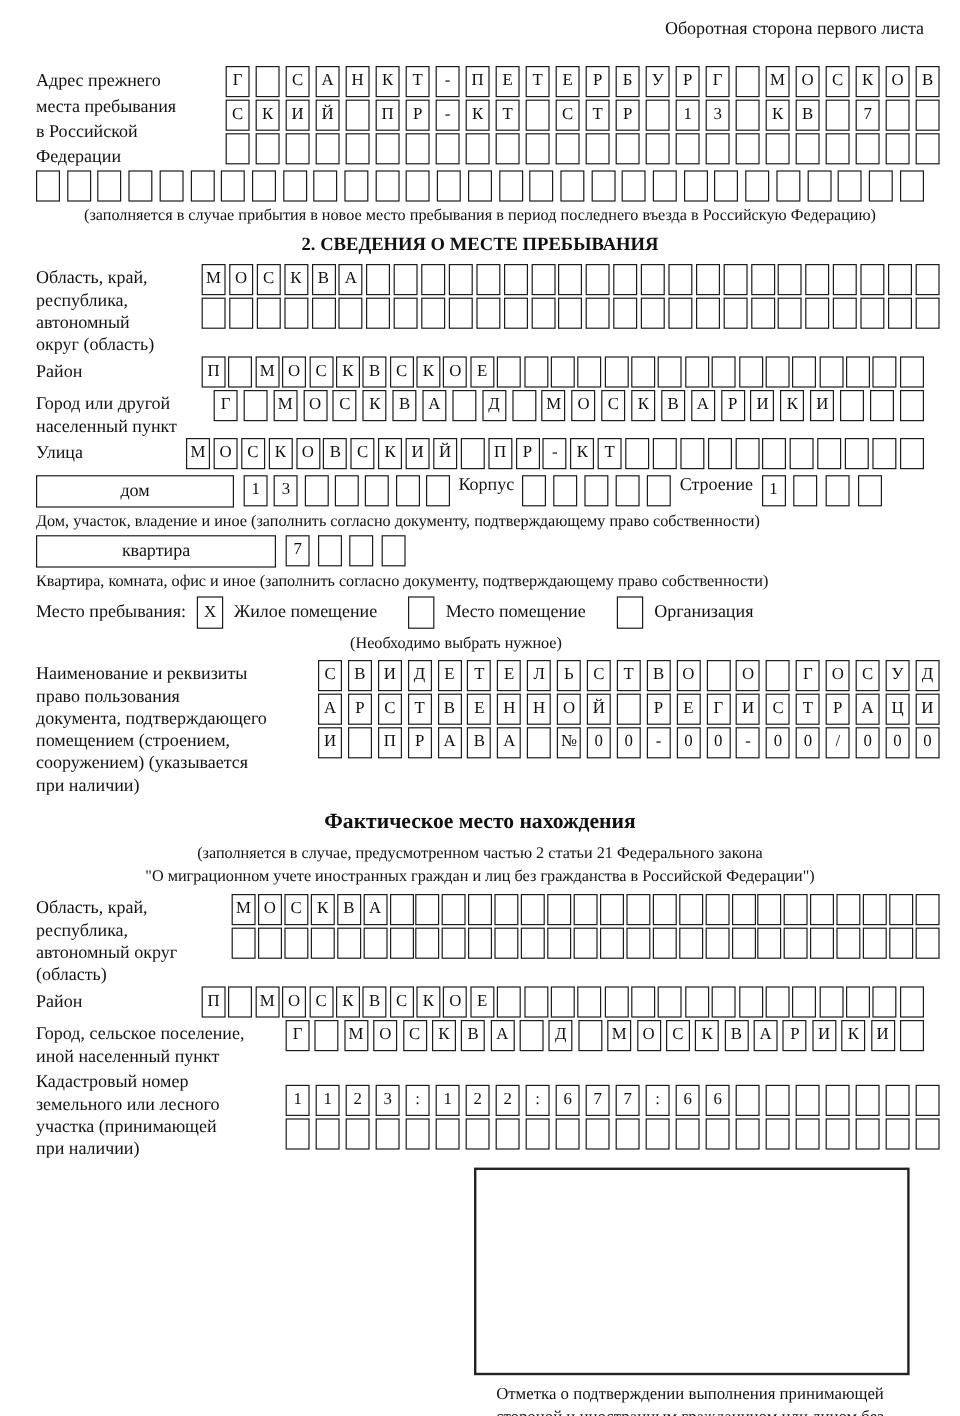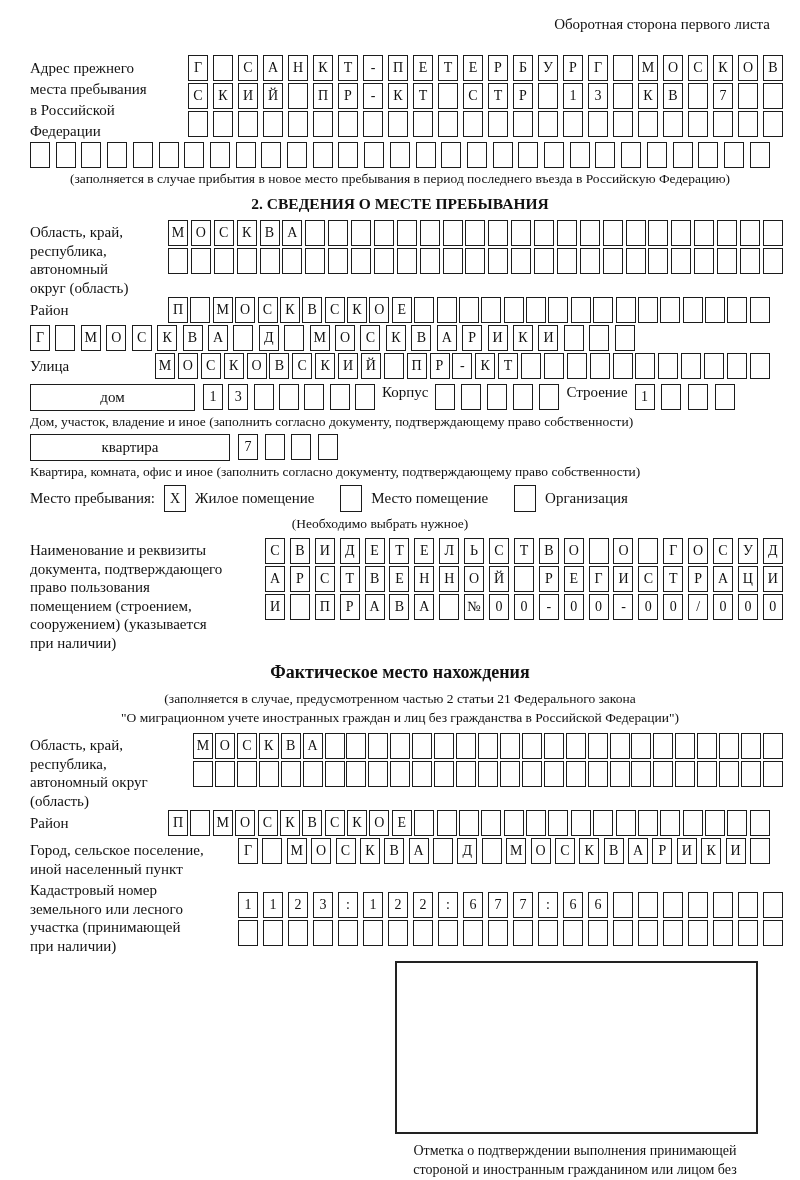--- a/index.html
+++ b/index.html
@@ -275,20 +275,24 @@
         <span class="cell"></span>
         <span class="cell"></span>
         <span class="cell"></span>
         <span class="cell"></span>
         <span class="cell"></span>
         <span class="cell"></span>
       </div>
   </div>
 
   <div class="band">
+    <div class="lbl lbl-s w135">
+        <div>Город или другой</div>
+        <div>населенный пункт</div>
+      </div>
     <div class="boxrow g605">
         <span class="cell">Г</span>
         <span class="cell"></span>
         <span class="cell">М</span>
         <span class="cell">О</span>
         <span class="cell">С</span>
         <span class="cell">К</span>
         <span class="cell">В</span>
         <span class="cell">А</span>
         <span class="cell"></span>
@@ -392,22 +396,22 @@
     <span class="cell cb"></span>
     <span class="opt-lbl">Место помещение</span>
     <span class="cell cb"></span>
     <span class="opt-lbl">Организация</span>
   </div>
   <div class="stay-note">(Необходимо выбрать нужное)</div>
 
   <div class="band">
     <div class="lbl lbl-s w222">
         <div>Наименование и реквизиты</div>
+        <div>право пользования</div>
         <div>документа, подтверждающего</div>
-        <div>право пользования</div>
         <div>помещением (строением,</div>
         <div>сооружением) (указывается</div>
         <div>при наличии)</div>
       </div>
     <div class="grids">
       <div class="boxrow g518">
           <span class="cell">С</span>
           <span class="cell">В</span>
           <span class="cell">И</span>
           <span class="cell">Д</span>

